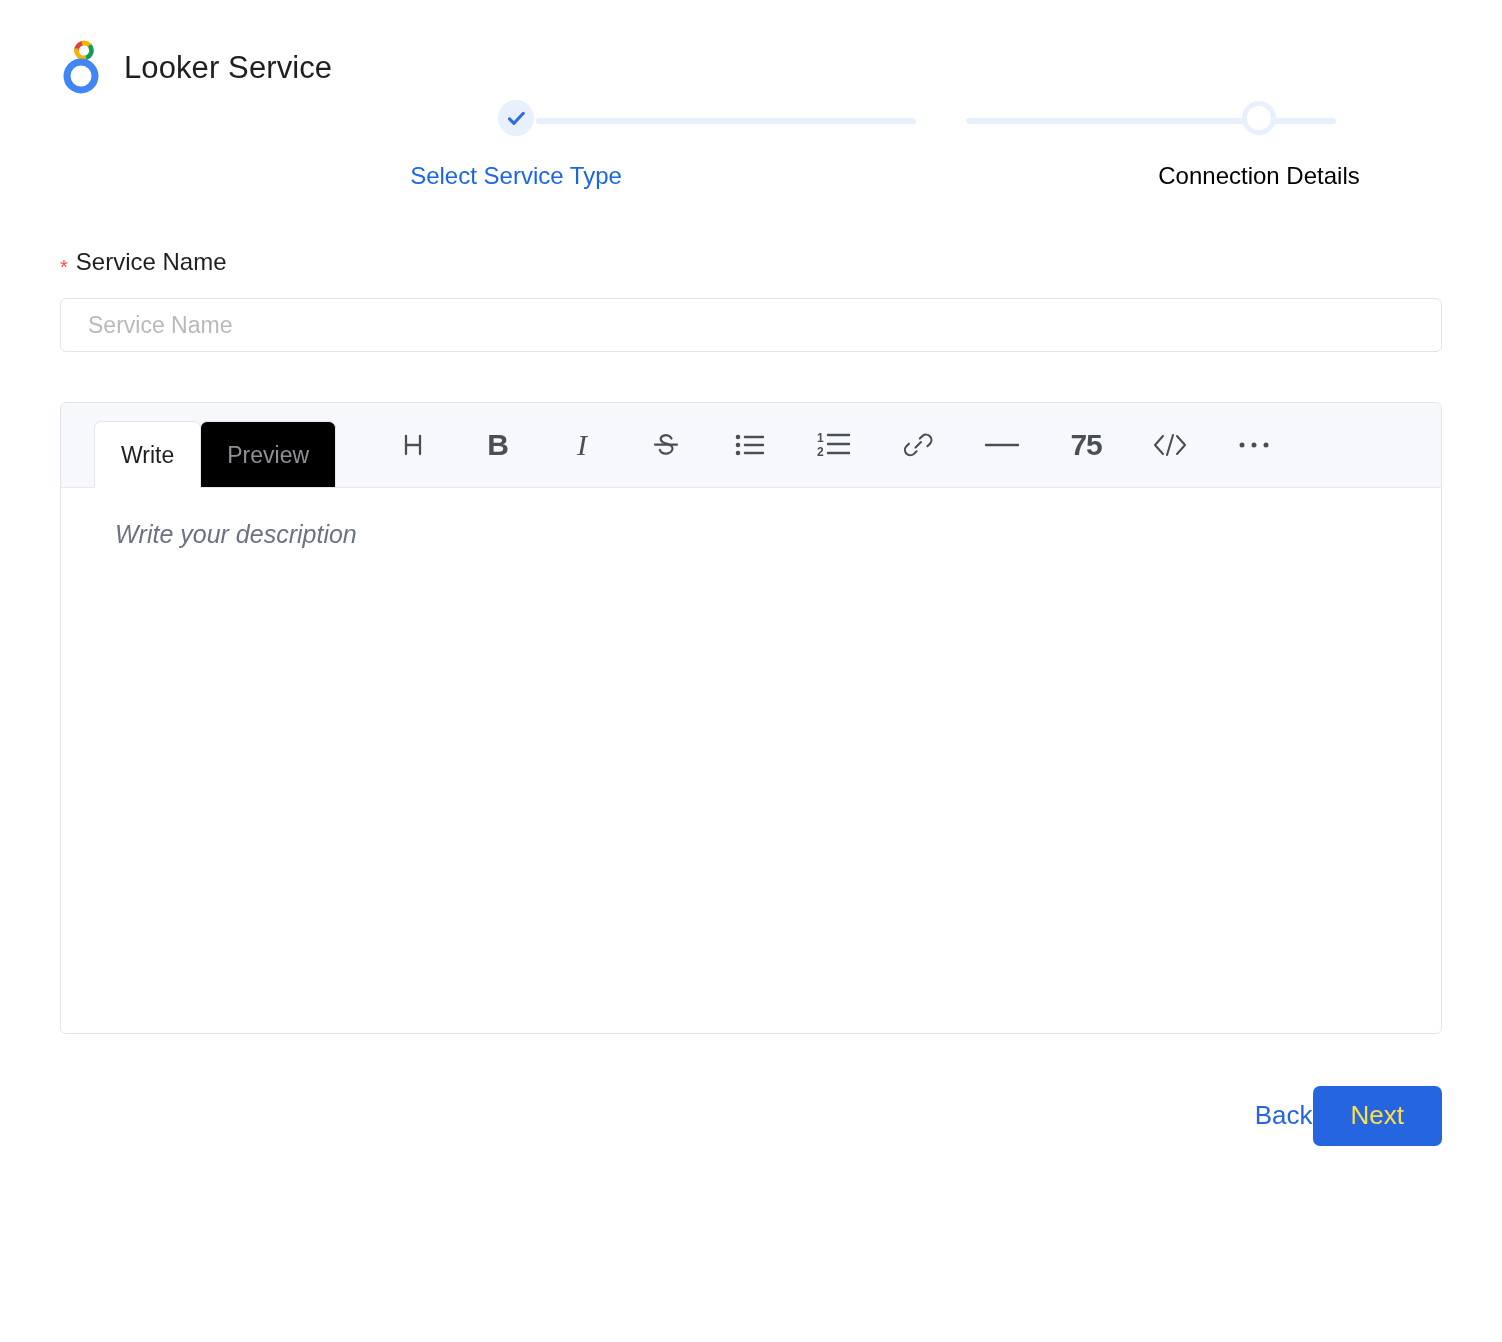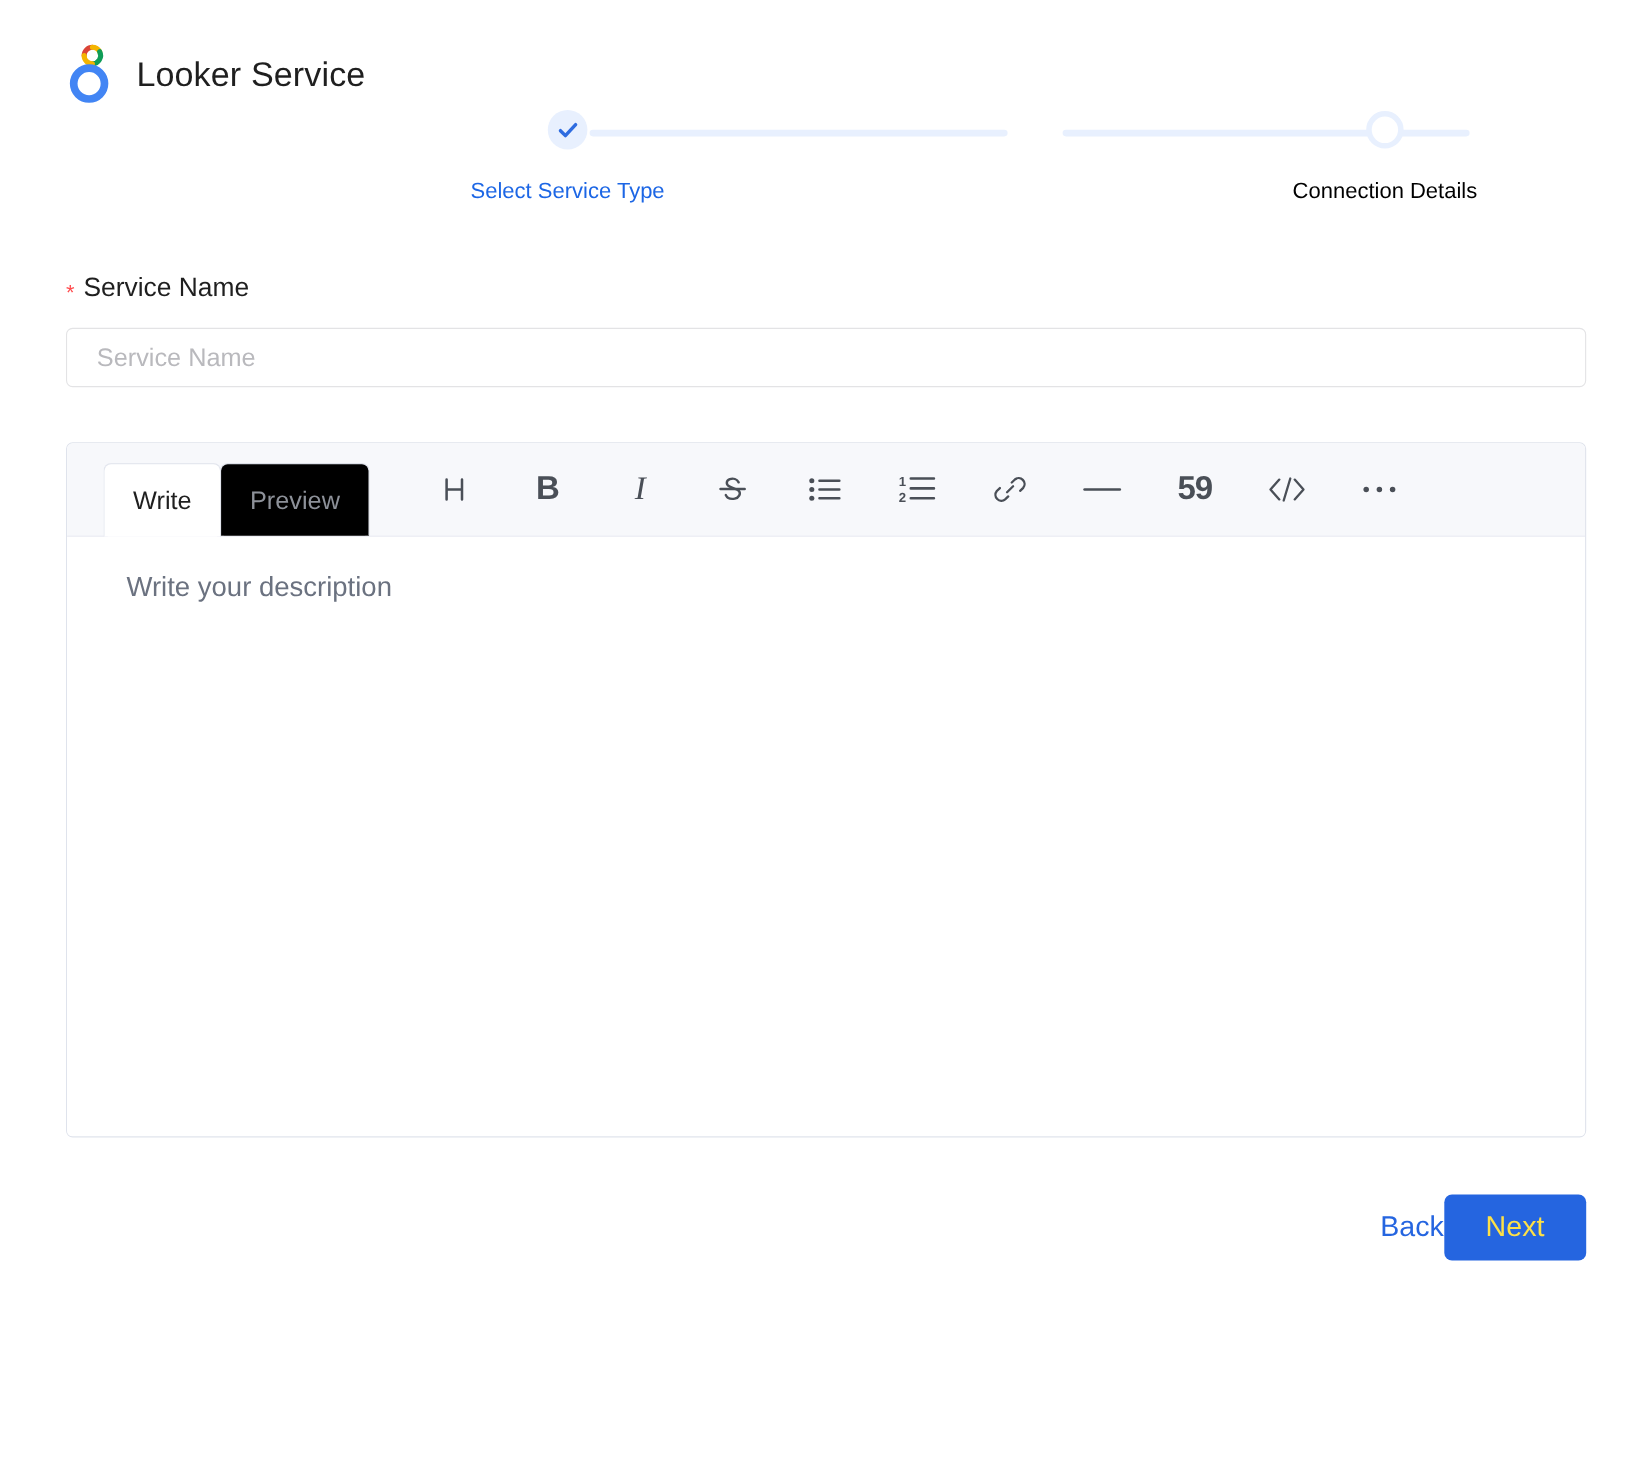--- a/index.html
+++ b/index.html
@@ -97,21 +97,21 @@
     width: 34px; height: 34px;
     border-radius: 50%;
     background: #ffffff;
     border: 5px solid #e8f0fe;
     box-sizing: border-box;
     position: relative;
     z-index: 2;
   }
   .step-label {
     margin-top: 18px;
-    font-size: 20px;
+    font-size: 24px;
     line-height: 1.2;
     white-space: nowrap;
   }
   .step-label.done   { color: #1c66e5; }
   .step-label.active { color: #1c66e5; }
   .step-label.todo   { color: #000000; }
 
   
   .form {
     padding: 0 60px;
@@ -235,20 +235,21 @@
   .editor-body {
     height: 545px;
     padding: 34px 0 0 54px;
     background: #ffffff;
     box-sizing: border-box;
   }
   .editor-placeholder {
     font-size: 25px;
     color: #6b7280;
     line-height: 1;
+    font-style: italic;
   }
 
   
   .footer {
     display: flex;
     align-items: center;
     justify-content: flex-end;
     padding: 0 60px;
     margin-top: 52px;
   }
@@ -385,21 +386,21 @@
               </svg>
             </button>
 
             <button class="tool-btn">
               <svg width="36" height="12" viewBox="0 0 36 12" xmlns="http://www.w3.org/2000/svg">
                 <path d="M2 6 H34" stroke="#4a4f57" stroke-width="2.4" stroke-linecap="round"></path>
               </svg>
             </button>
 
             <button class="tool-btn">
-              <span class="glyph glyph-quote">59</span>
+              <span class="glyph glyph-quote">75</span>
             </button>
 
             <button class="tool-btn">
               <svg width="36" height="26" viewBox="0 0 36 26" xmlns="http://www.w3.org/2000/svg">
                 <path d="M11 4 L3 13 L11 22" fill="none" stroke="#4a4f57" stroke-width="2.1" stroke-linecap="round" stroke-linejoin="round"></path>
                 <path d="M25 4 L33 13 L25 22" fill="none" stroke="#4a4f57" stroke-width="2.1" stroke-linecap="round" stroke-linejoin="round"></path>
                 <path d="M21 3 L15 23" fill="none" stroke="#4a4f57" stroke-width="2.1" stroke-linecap="round"></path>
               </svg>
             </button>
 

